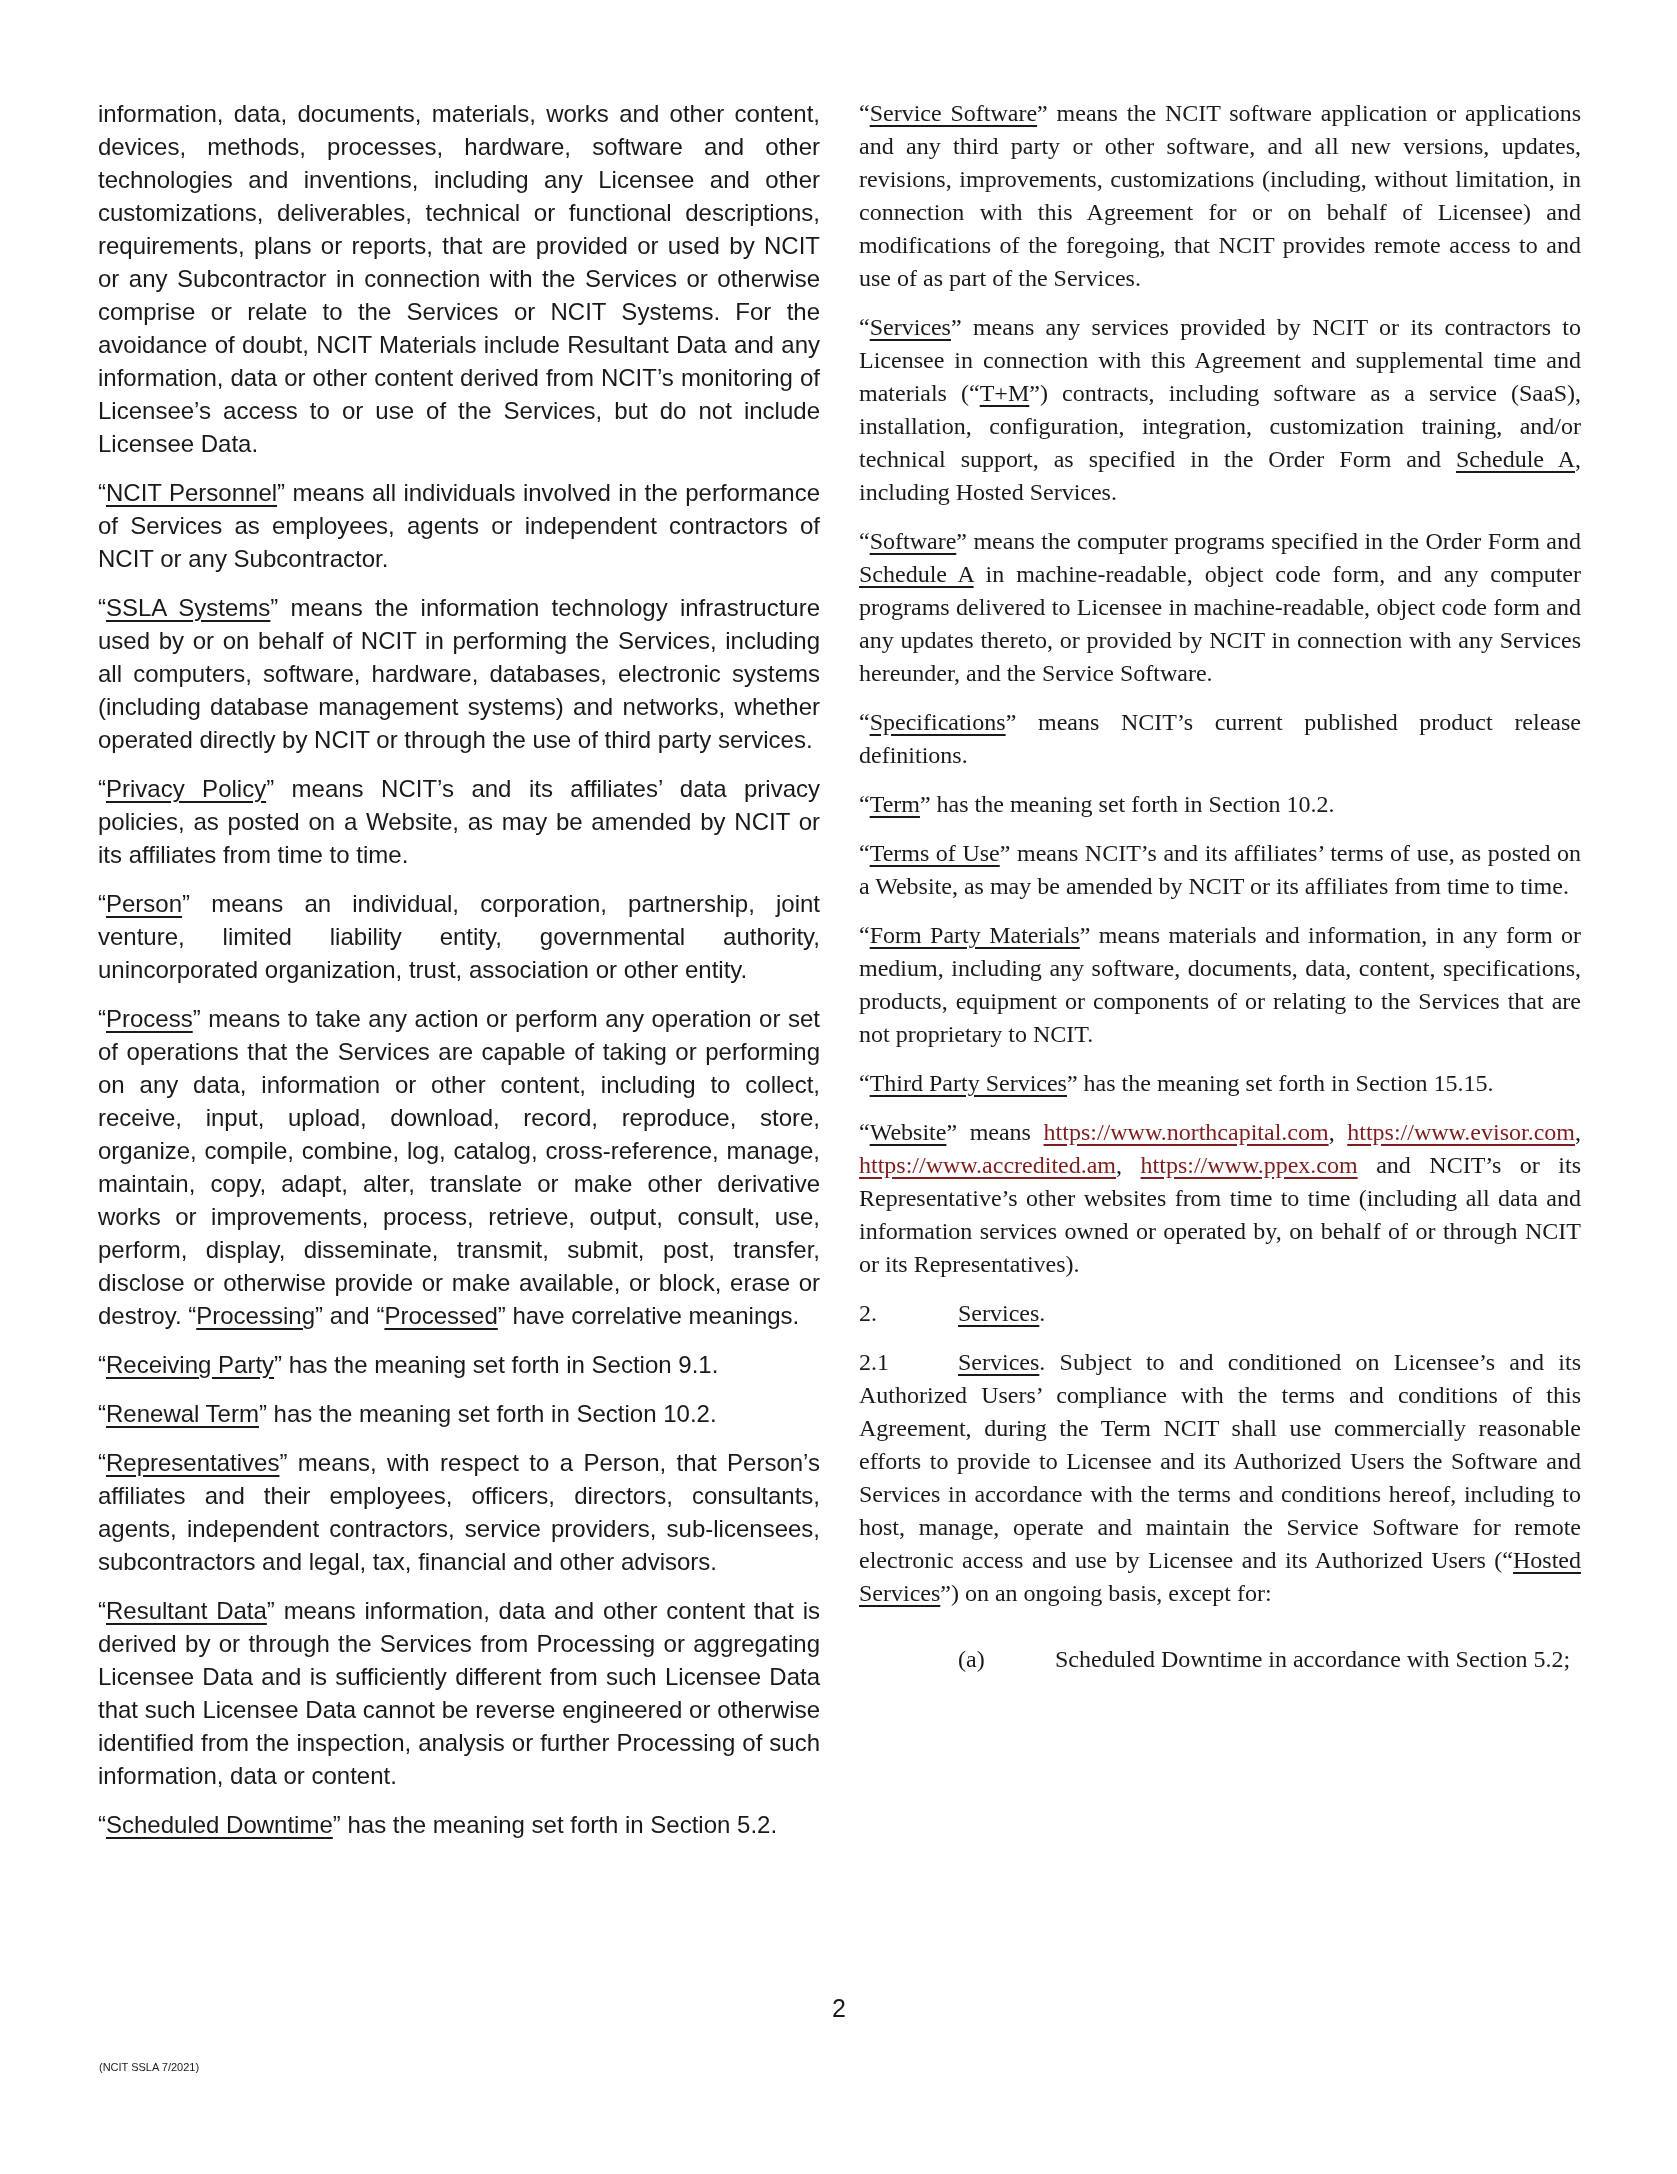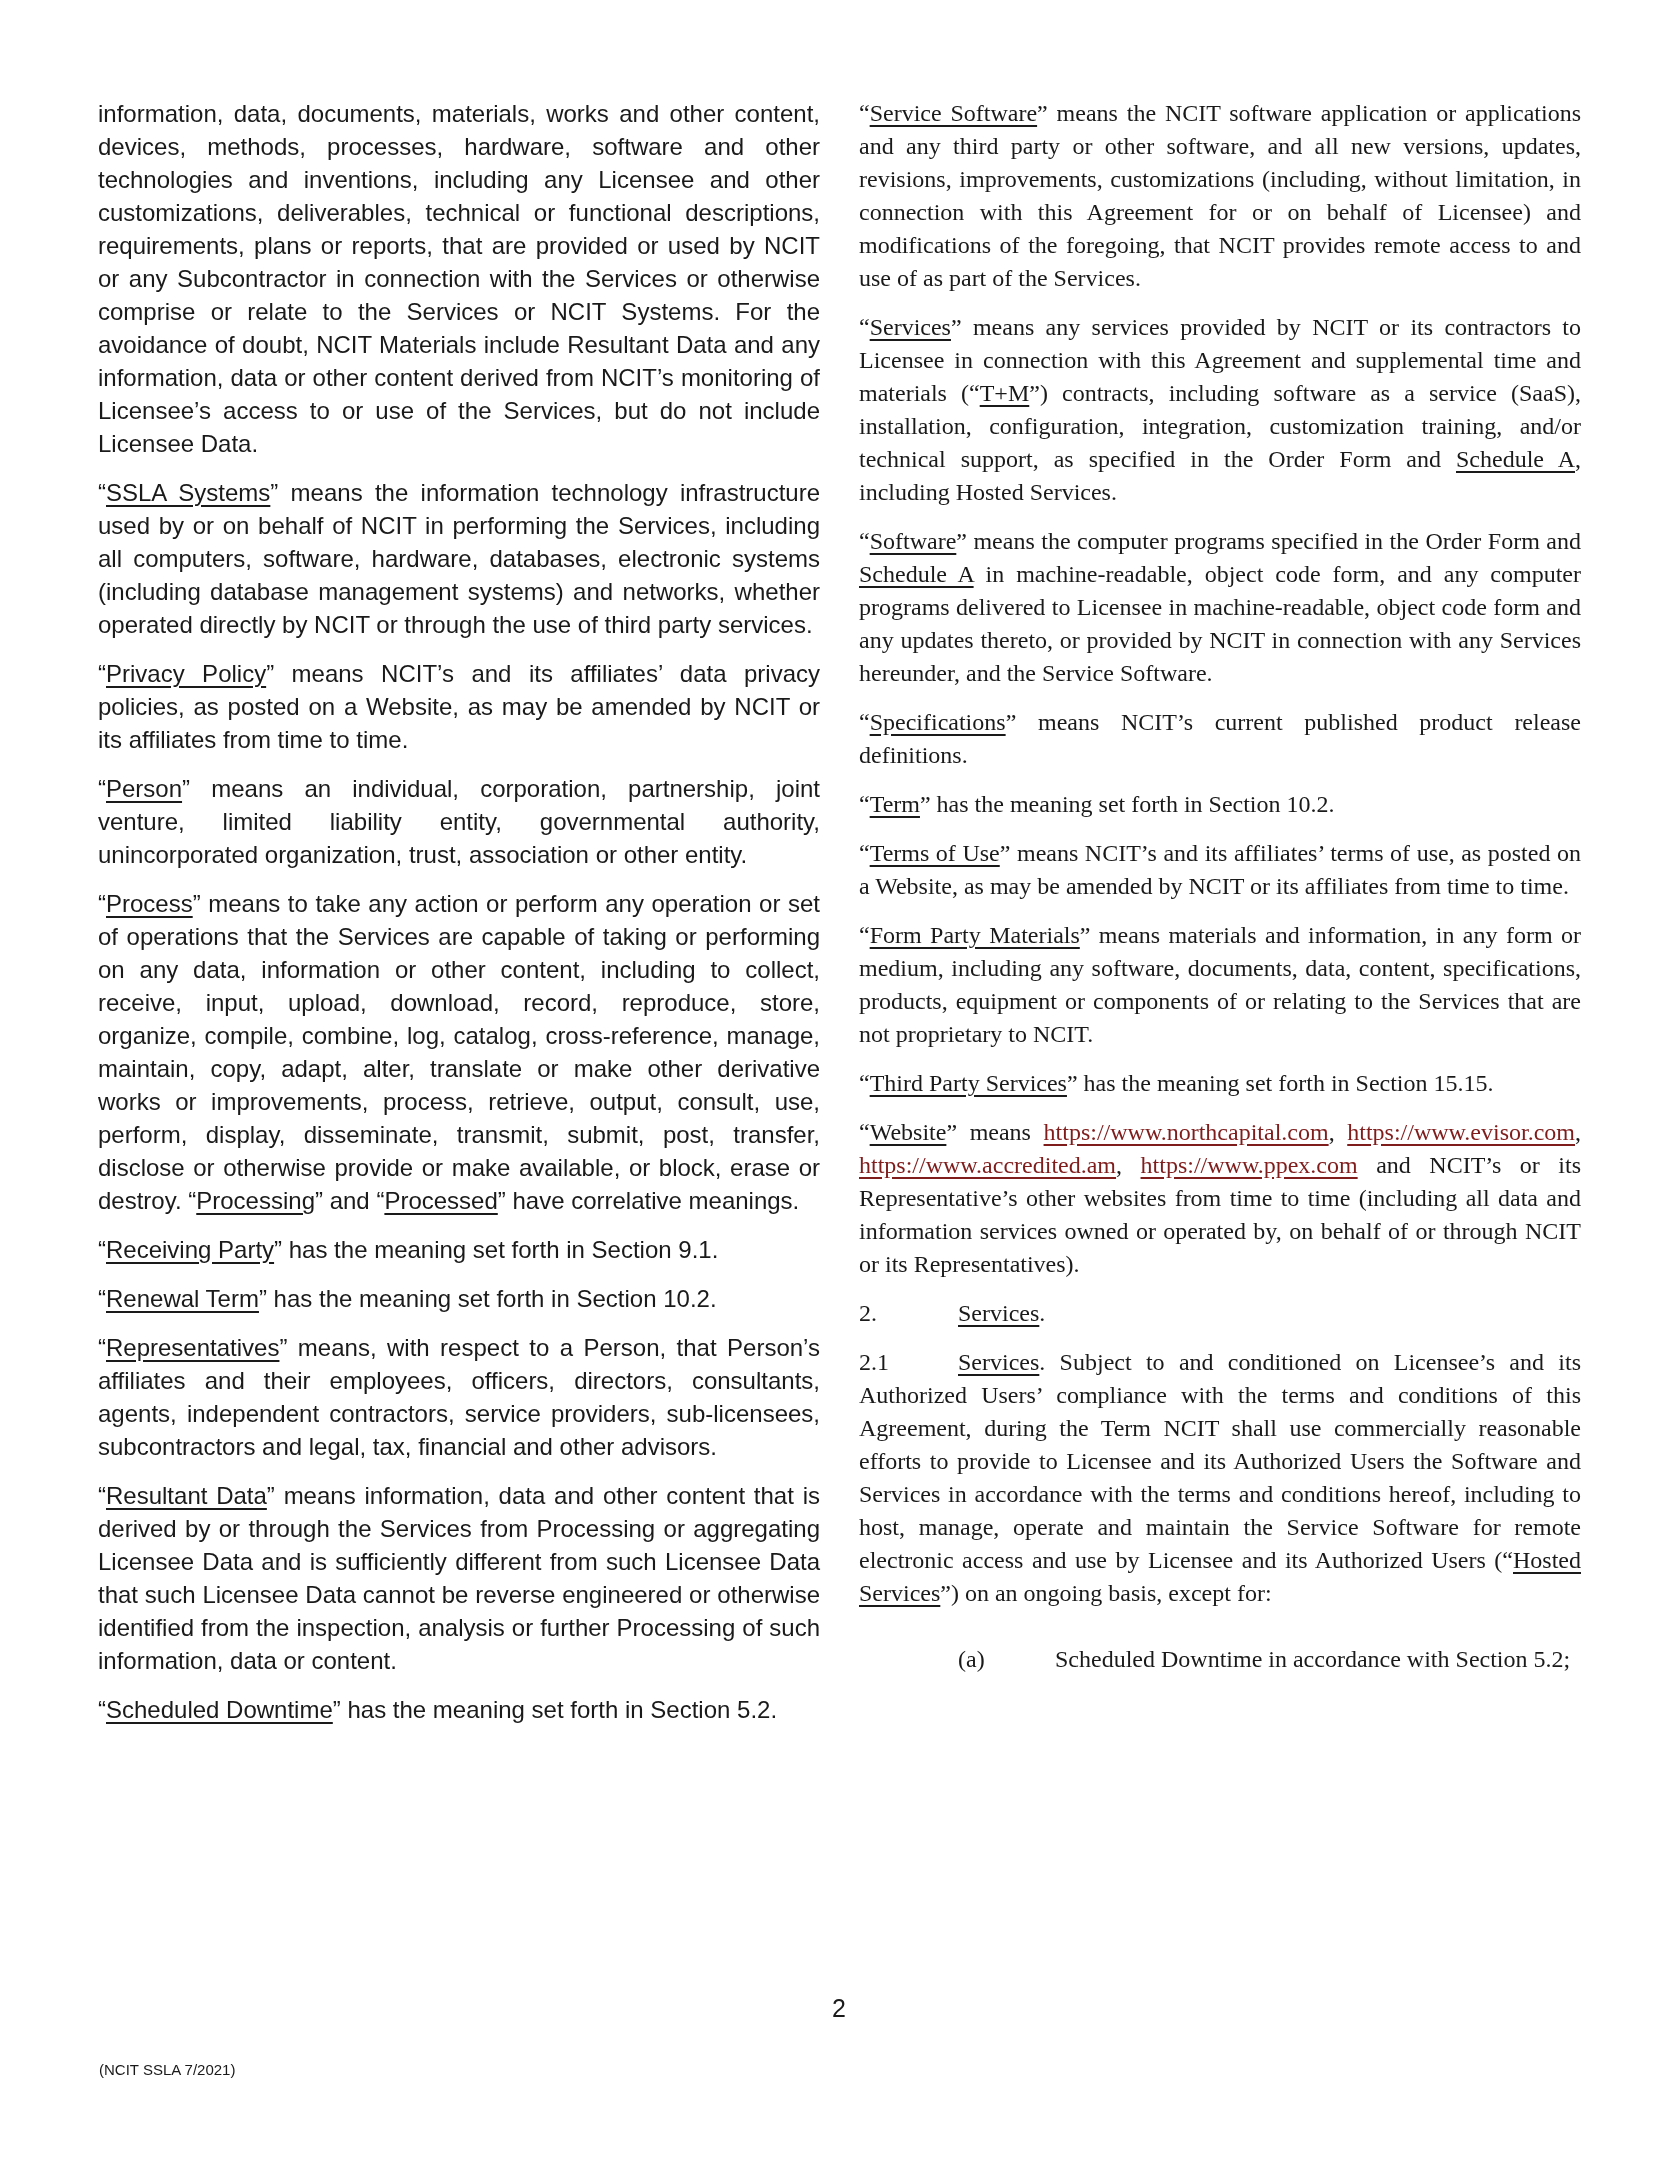--- a/index.html
+++ b/index.html
@@ -8,30 +8,31 @@
   .page { position: absolute; left: 0; top: 0; width: 1542px; height: 2175px; }
   .col { position: absolute; top: 97px; width: 722px; font-size: 24px; line-height: 33px; }
   .col.left { left: 98px; }
   .col.right { left: 859px; font-family: Liberation Serif, serif; }
   .para { margin: 0 0 16px 0; text-align: justify; text-align-last: left; }
   .term { text-decoration: underline; text-underline-offset: 3.6px; }
   .link { color: #7f1d1d; text-decoration: underline; text-underline-offset: 3.6px; }
   .num { display: inline-block; width: 99px; }
   .indent-a { display: inline-block; padding-left: 99px; width: 97px; }
   .page-number { position: absolute; top: 1994px; left: 0; width: 1678px; text-align: center; font-size: 25px; }
-  .footer-tag { position: absolute; top: 2061px; left: 99px; font-size: 15px; color: #1a1a1a; text-align: center; }
+  .footer-tag { position: absolute; top: 2061px; left: 99px; font-size: 11px; color: #1a1a1a; text-align: center; }
 </style>
 </head>
 <body>
 
 <div class="page">
 
   <div class="col left">
     <p class="para">information, data, documents, materials, works and other content, devices, methods, processes, hardware, software and other technologies and inventions, including any Licensee and other customizations, deliverables, technical or functional descriptions, requirements, plans or reports, that are provided or used by NCIT or any Subcontractor in connection with the Services or otherwise comprise or relate to the Services or NCIT Systems. For the avoidance of doubt, NCIT Materials include Resultant Data and any information, data or other content derived from NCIT’s monitoring of Licensee’s access to or use of the Services, but do not include Licensee Data.</p>
 
+    <p class="para">“<span class="term">NCIT Personnel</span>”<span> means all individuals involved in the performance of Services as employees, agents or independent contractors of NCIT or any Subcontractor.</span></p>
 
     <p class="para">“<span class="term">SSLA Systems</span>”<span> means the information technology infrastructure used by or on behalf of NCIT in performing the Services, including all computers, software, hardware, databases, electronic systems (including database management systems) and networks, whether operated directly by NCIT or through the use of third party services.</span></p>
 
     <p class="para">“<span class="term">Privacy Policy</span>”<span> means NCIT’s and its affiliates’ data privacy policies, as posted on a Website, as may be amended by NCIT or its affiliates from time to time.</span></p>
 
     <p class="para">“<span class="term">Person</span>”<span> means an individual, corporation, partnership, joint venture, limited liability entity, governmental authority, unincorporated organization, trust, association or other entity.</span></p>
 
     <p class="para">“<span class="term">Process</span>”<span> means to take any action or perform any operation or set of operations that the Services are capable of taking or performing on any data, information or other content, including to collect, receive, input, upload, download, record, reproduce, store, organize, compile, combine, log, catalog, cross-reference, manage, maintain, copy, adapt, alter, translate or make other derivative works or improvements, process, retrieve, output, consult, use, perform, display, disseminate, transmit, submit, post, transfer, disclose or otherwise provide or make available, or block, erase or destroy. </span>“<span class="term">Processing</span>”<span> and </span>“<span class="term">Processed</span>”<span> have correlative meanings.</span></p>
 
     <p class="para">“<span class="term">Receiving Party</span>”<span> has the meaning set forth in Section 9.1.</span></p>

